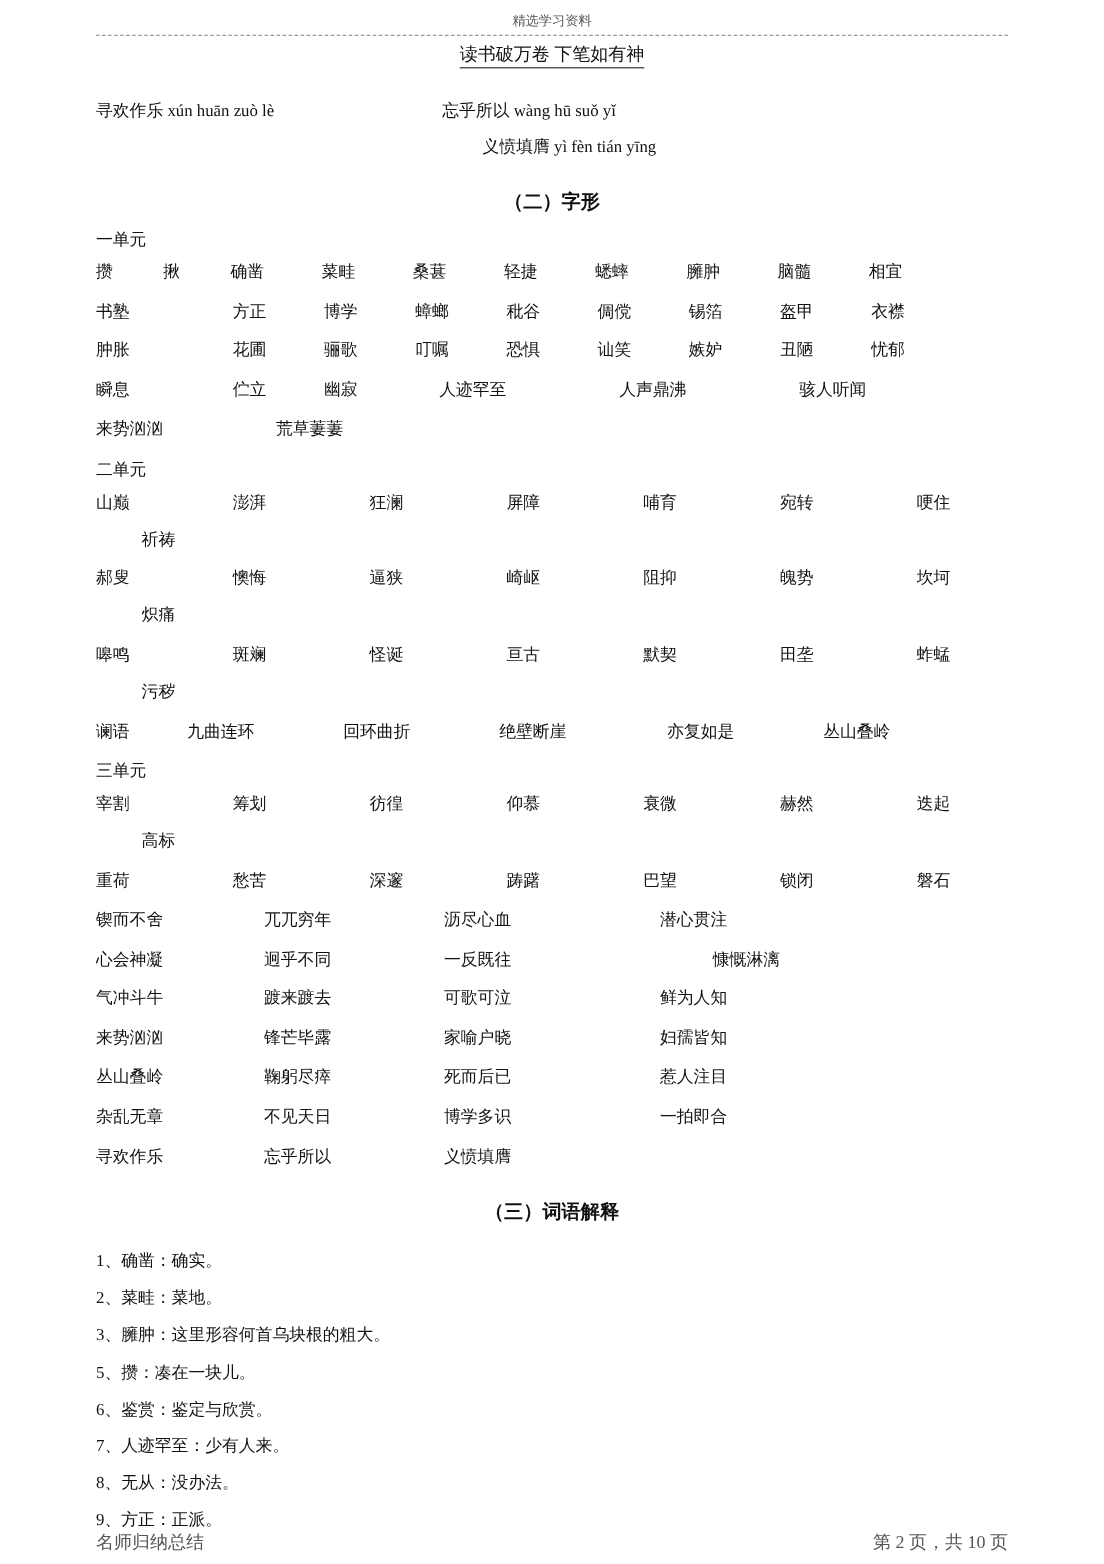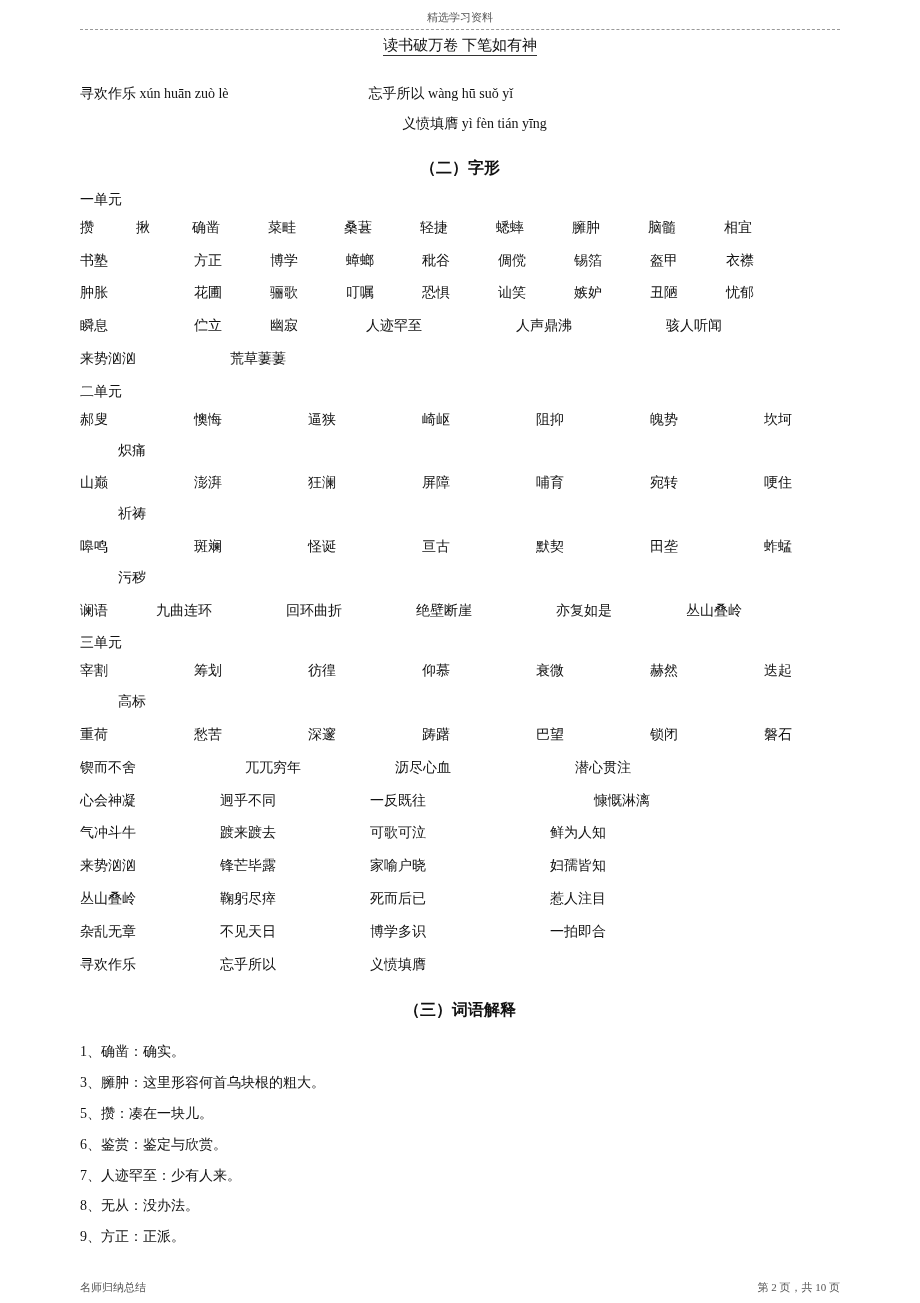--- a/index.html
+++ b/index.html
@@ -51,21 +51,21 @@
       line-height: 2.2;
       font-size: 14px;
     }
     .footer {
       position: fixed;
       bottom: 8px;
       left: 80px;
       right: 80px;
       display: flex;
       justify-content: space-between;
-      font-size: 11px;
+      font-size: 15px;
       color: #555;
     }
     .u1-grid { display: flex; flex-wrap: wrap; line-height: 2.2; font-size: 14px; margin-bottom: 2px; }
     .u1-grid .c { display: inline-block; min-width: 56px; }
     .u1-grid .cw { display: inline-block; min-width: 76px; }
     .u1-grid .cww { display: inline-block; min-width: 96px; }
     .spacer { display: inline-block; min-width: 38px; }
   </style>
 </head>
 <body>
@@ -149,52 +149,52 @@
     <span style="min-width:40px; display:inline-block;"></span>
     <span style="min-width:110px; display:inline-block;">荒草萋萋</span>
   </div>
 </div>
 
 <div class="unit-label" style="margin-top:8px;">
   <span>二单元</span>
 </div>
 <div>
   <div class="u1-grid">
+    <span class="cw">山巅</span>
+    <span class="spacer"></span>
+    <span class="cw">澎湃</span>
+    <span class="spacer"></span>
+    <span class="cw">狂澜</span>
+    <span class="spacer"></span>
+    <span class="cw">屏障</span>
+    <span class="spacer"></span>
+    <span class="cw">哺育</span>
+    <span class="spacer"></span>
+    <span class="cw">宛转</span>
+    <span class="spacer"></span>
+    <span class="cw">哽住</span>
+    <span class="spacer"></span>
+    <span class="cw">祈祷</span>
+  </div>
+  <div class="u1-grid">
     <span class="cw">郝叟</span>
     <span class="spacer"></span>
     <span class="cw">懊悔</span>
     <span class="spacer"></span>
     <span class="cw">逼狭</span>
     <span class="spacer"></span>
     <span class="cw">崎岖</span>
     <span class="spacer"></span>
     <span class="cw">阻抑</span>
     <span class="spacer"></span>
     <span class="cw">魄势</span>
     <span class="spacer"></span>
     <span class="cw">坎坷</span>
     <span class="spacer"></span>
     <span class="cw">炽痛</span>
-  </div>
-  <div class="u1-grid">
-    <span class="cw">山巅</span>
-    <span class="spacer"></span>
-    <span class="cw">澎湃</span>
-    <span class="spacer"></span>
-    <span class="cw">狂澜</span>
-    <span class="spacer"></span>
-    <span class="cw">屏障</span>
-    <span class="spacer"></span>
-    <span class="cw">哺育</span>
-    <span class="spacer"></span>
-    <span class="cw">宛转</span>
-    <span class="spacer"></span>
-    <span class="cw">哽住</span>
-    <span class="spacer"></span>
-    <span class="cw">祈祷</span>
   </div>
   <div class="u1-grid">
     <span class="cw">嗥鸣</span>
     <span class="spacer"></span>
     <span class="cw">斑斓</span>
     <span class="spacer"></span>
     <span class="cw">怪诞</span>
     <span class="spacer"></span>
     <span class="cw">亘古</span>
     <span class="spacer"></span>
@@ -252,21 +252,21 @@
     <span class="spacer"></span>
     <span class="cw">巴望</span>
     <span class="spacer"></span>
     <span class="cw">锁闭</span>
     <span class="spacer"></span>
     <span class="cw">磐石</span>
   </div>
   <div class="u1-grid">
     <span style="min-width:100px;display:inline-block;">锲而不舍</span>
     <span style="min-width:40px;display:inline-block;"></span>
-    <span style="min-width:100px;display:inline-block;margin-left:25px;">兀兀穷年</span>
+    <span style="min-width:100px;display:inline-block;">兀兀穷年</span>
     <span style="min-width:50px;display:inline-block;"></span>
     <span style="min-width:100px;display:inline-block;">沥尽心血</span>
     <span style="min-width:80px;display:inline-block;"></span>
     <span style="min-width:100px;display:inline-block;">潜心贯注</span>
   </div>
   <div class="u1-grid">
     <span style="min-width:100px;display:inline-block;">心会神凝</span>
     <span style="min-width:40px;display:inline-block;"></span>
     <span style="min-width:100px;display:inline-block;">迥乎不同</span>
     <span style="min-width:50px;display:inline-block;"></span>
@@ -317,20 +317,21 @@
     <span style="min-width:50px;display:inline-block;"></span>
     <span style="min-width:100px;display:inline-block;">义愤填膺</span>
   </div>
 </div>
 
 <div class="section-heading" style="margin-top:20px;">
   <span>（三）词语解释</span>
 </div>
 <div class="vocab-section">
   <div class="vocab-item">1、确凿：确实。</div>
+  <div class="vocab-item">2、菜畦：菜地。</div>
   <div class="vocab-item">3、臃肿：这里形容何首乌块根的粗大。</div>
   <div class="vocab-item">5、攒：凑在一块儿。</div>
   <div class="vocab-item">6、鉴赏：鉴定与欣赏。</div>
   <div class="vocab-item">7、人迹罕至：少有人来。</div>
   <div class="vocab-item">8、无从：没办法。</div>
   <div class="vocab-item">9、方正：正派。</div>
 
 </div>
 
 <div class="footer">

